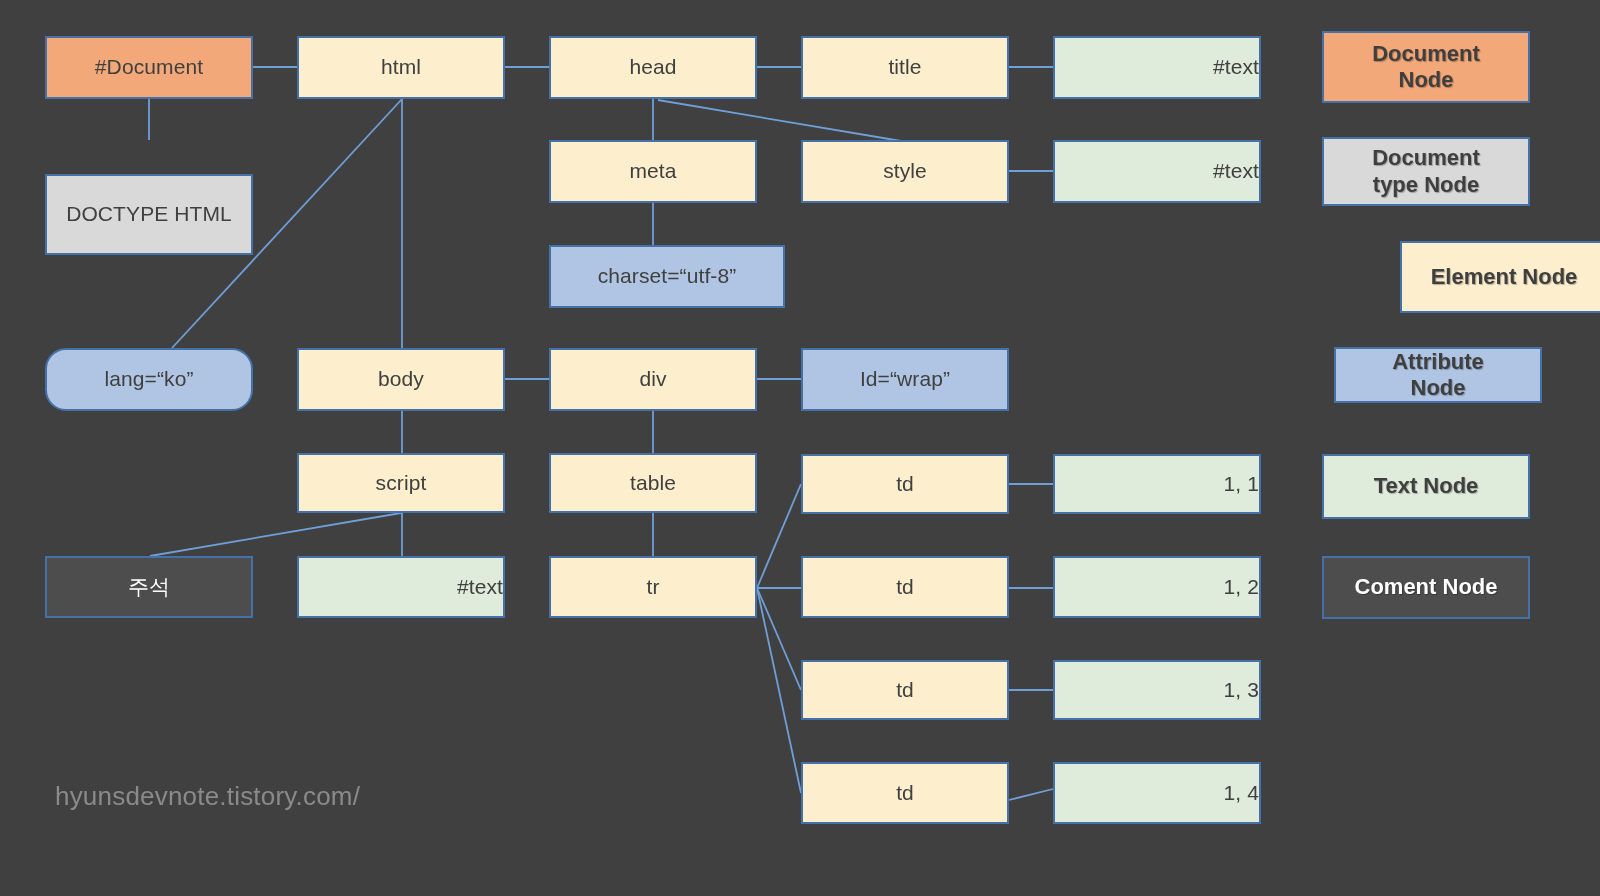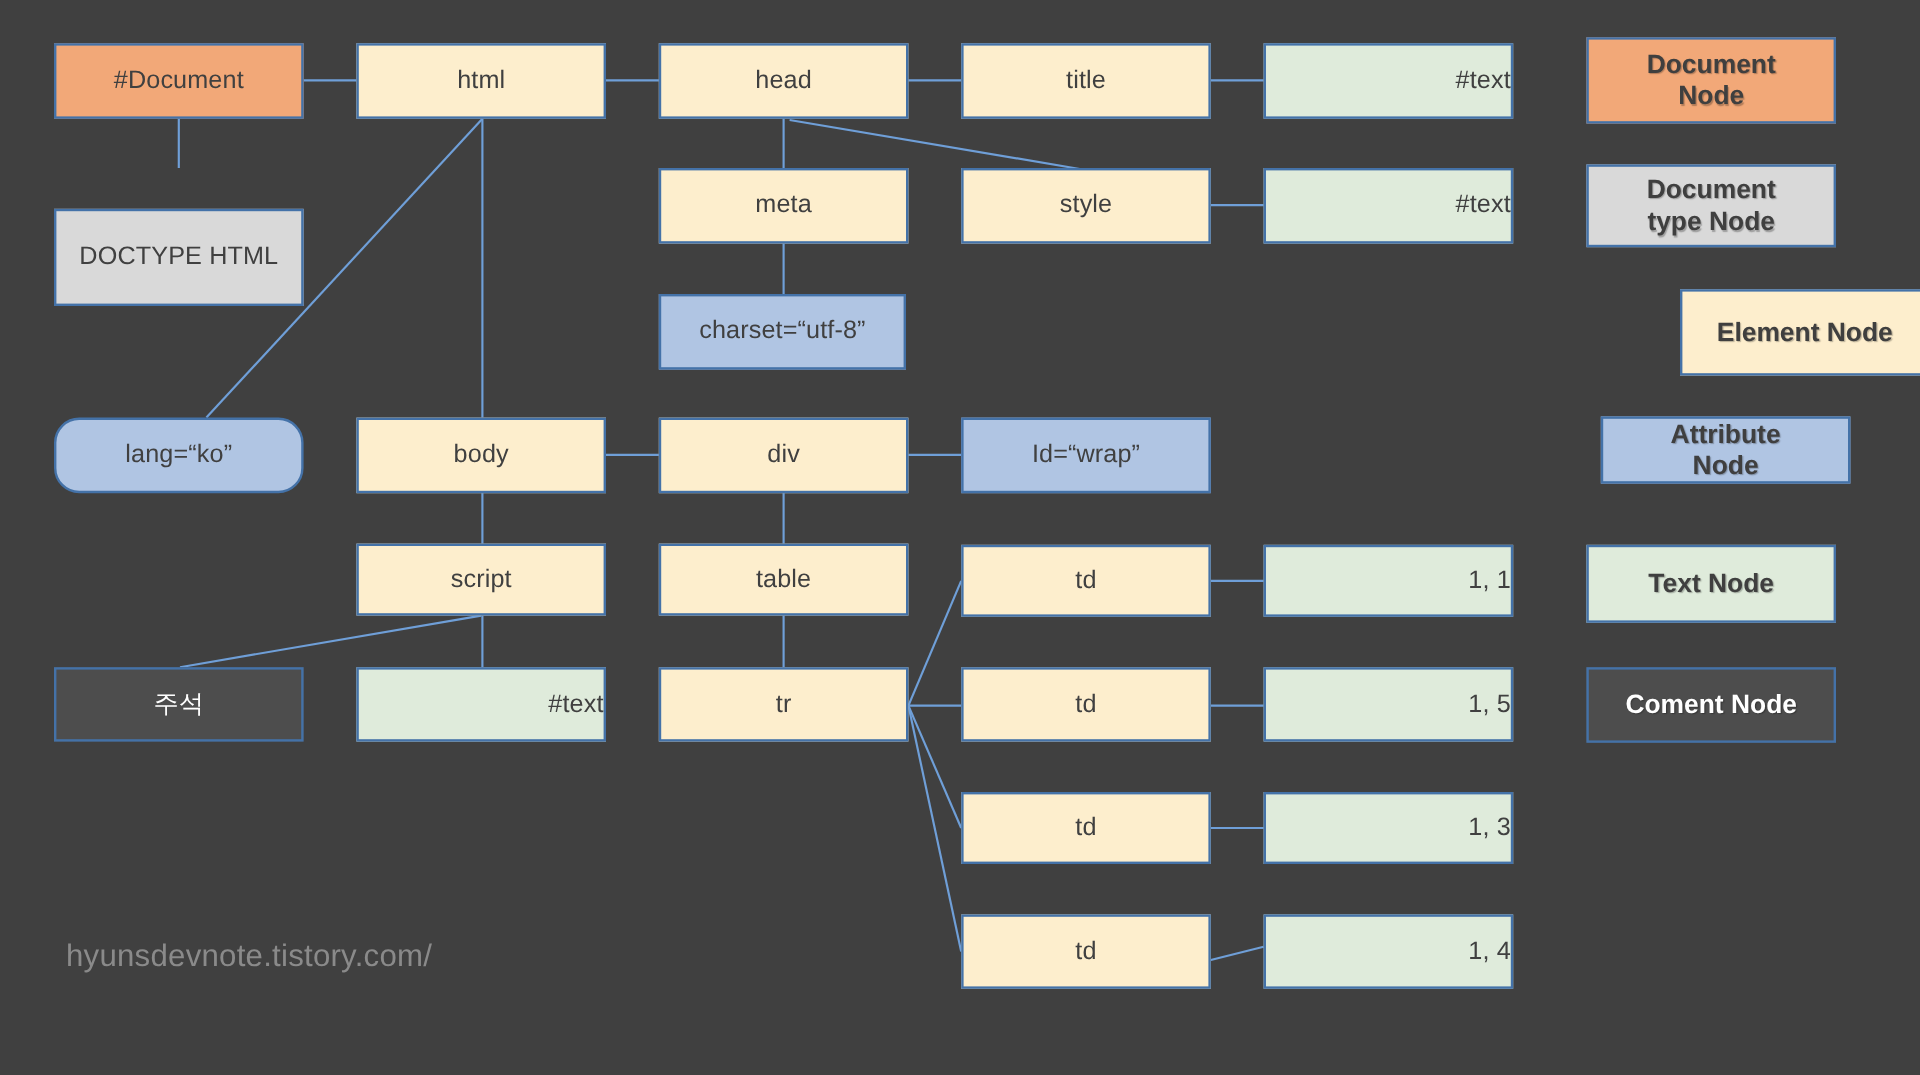--- a/index.html
+++ b/index.html
@@ -128,21 +128,21 @@
       </div>
       <div class="node n-element" style="left: 549px; top: 140px; width: 208px; height: 63px;">
         <span>meta</span>
       </div>
       <div class="node n-element" style="left: 801px; top: 140px; width: 208px; height: 63px;">
         <span>style</span>
       </div>
       <div class="node n-text" style="left: 1053px; top: 140px; width: 208px; height: 63px;">
         <span>#text</span>
       </div>
-      <div class="node n-attribute" style="left: 549px; top: 245px; width: 206px; height: 63px;">
+      <div class="node n-attribute" style="left: 549px; top: 245px; width: 236px; height: 63px;">
         <span>charset=“utf-8”</span>
       </div>
       <div class="node n-attribute" style="left: 45px; top: 348px; width: 208px; height: 63px; border-radius: 21px;">
         <span>lang=“ko”</span>
       </div>
       <div class="node n-element" style="left: 297px; top: 348px; width: 208px; height: 63px;">
         <span>body</span>
       </div>
       <div class="node n-element" style="left: 549px; top: 348px; width: 208px; height: 63px; text-align: right;">
         <span>div</span>
@@ -168,21 +168,21 @@
       <div class="node n-element" style="left: 801px; top: 454px; width: 208px; height: 60px;">
         <span>td</span>
       </div>
       <div class="node n-text" style="left: 1053px; top: 454px; width: 208px; height: 60px;">
         <span>1, 1</span>
       </div>
       <div class="node n-element" style="left: 801px; top: 556px; width: 208px; height: 62px;">
         <span>td</span>
       </div>
       <div class="node n-text" style="left: 1053px; top: 556px; width: 208px; height: 62px;">
-        <span>1, 5</span>
+        <span>1, 2</span>
       </div>
       <div class="node n-element" style="left: 801px; top: 660px; width: 208px; height: 60px;">
         <span>td</span>
       </div>
       <div class="node n-text" style="left: 1053px; top: 660px; width: 208px; height: 60px;">
         <span>1, 3</span>
       </div>
       <div class="node n-element" style="left: 801px; top: 762px; width: 208px; height: 62px;">
         <span>td</span>
       </div>

